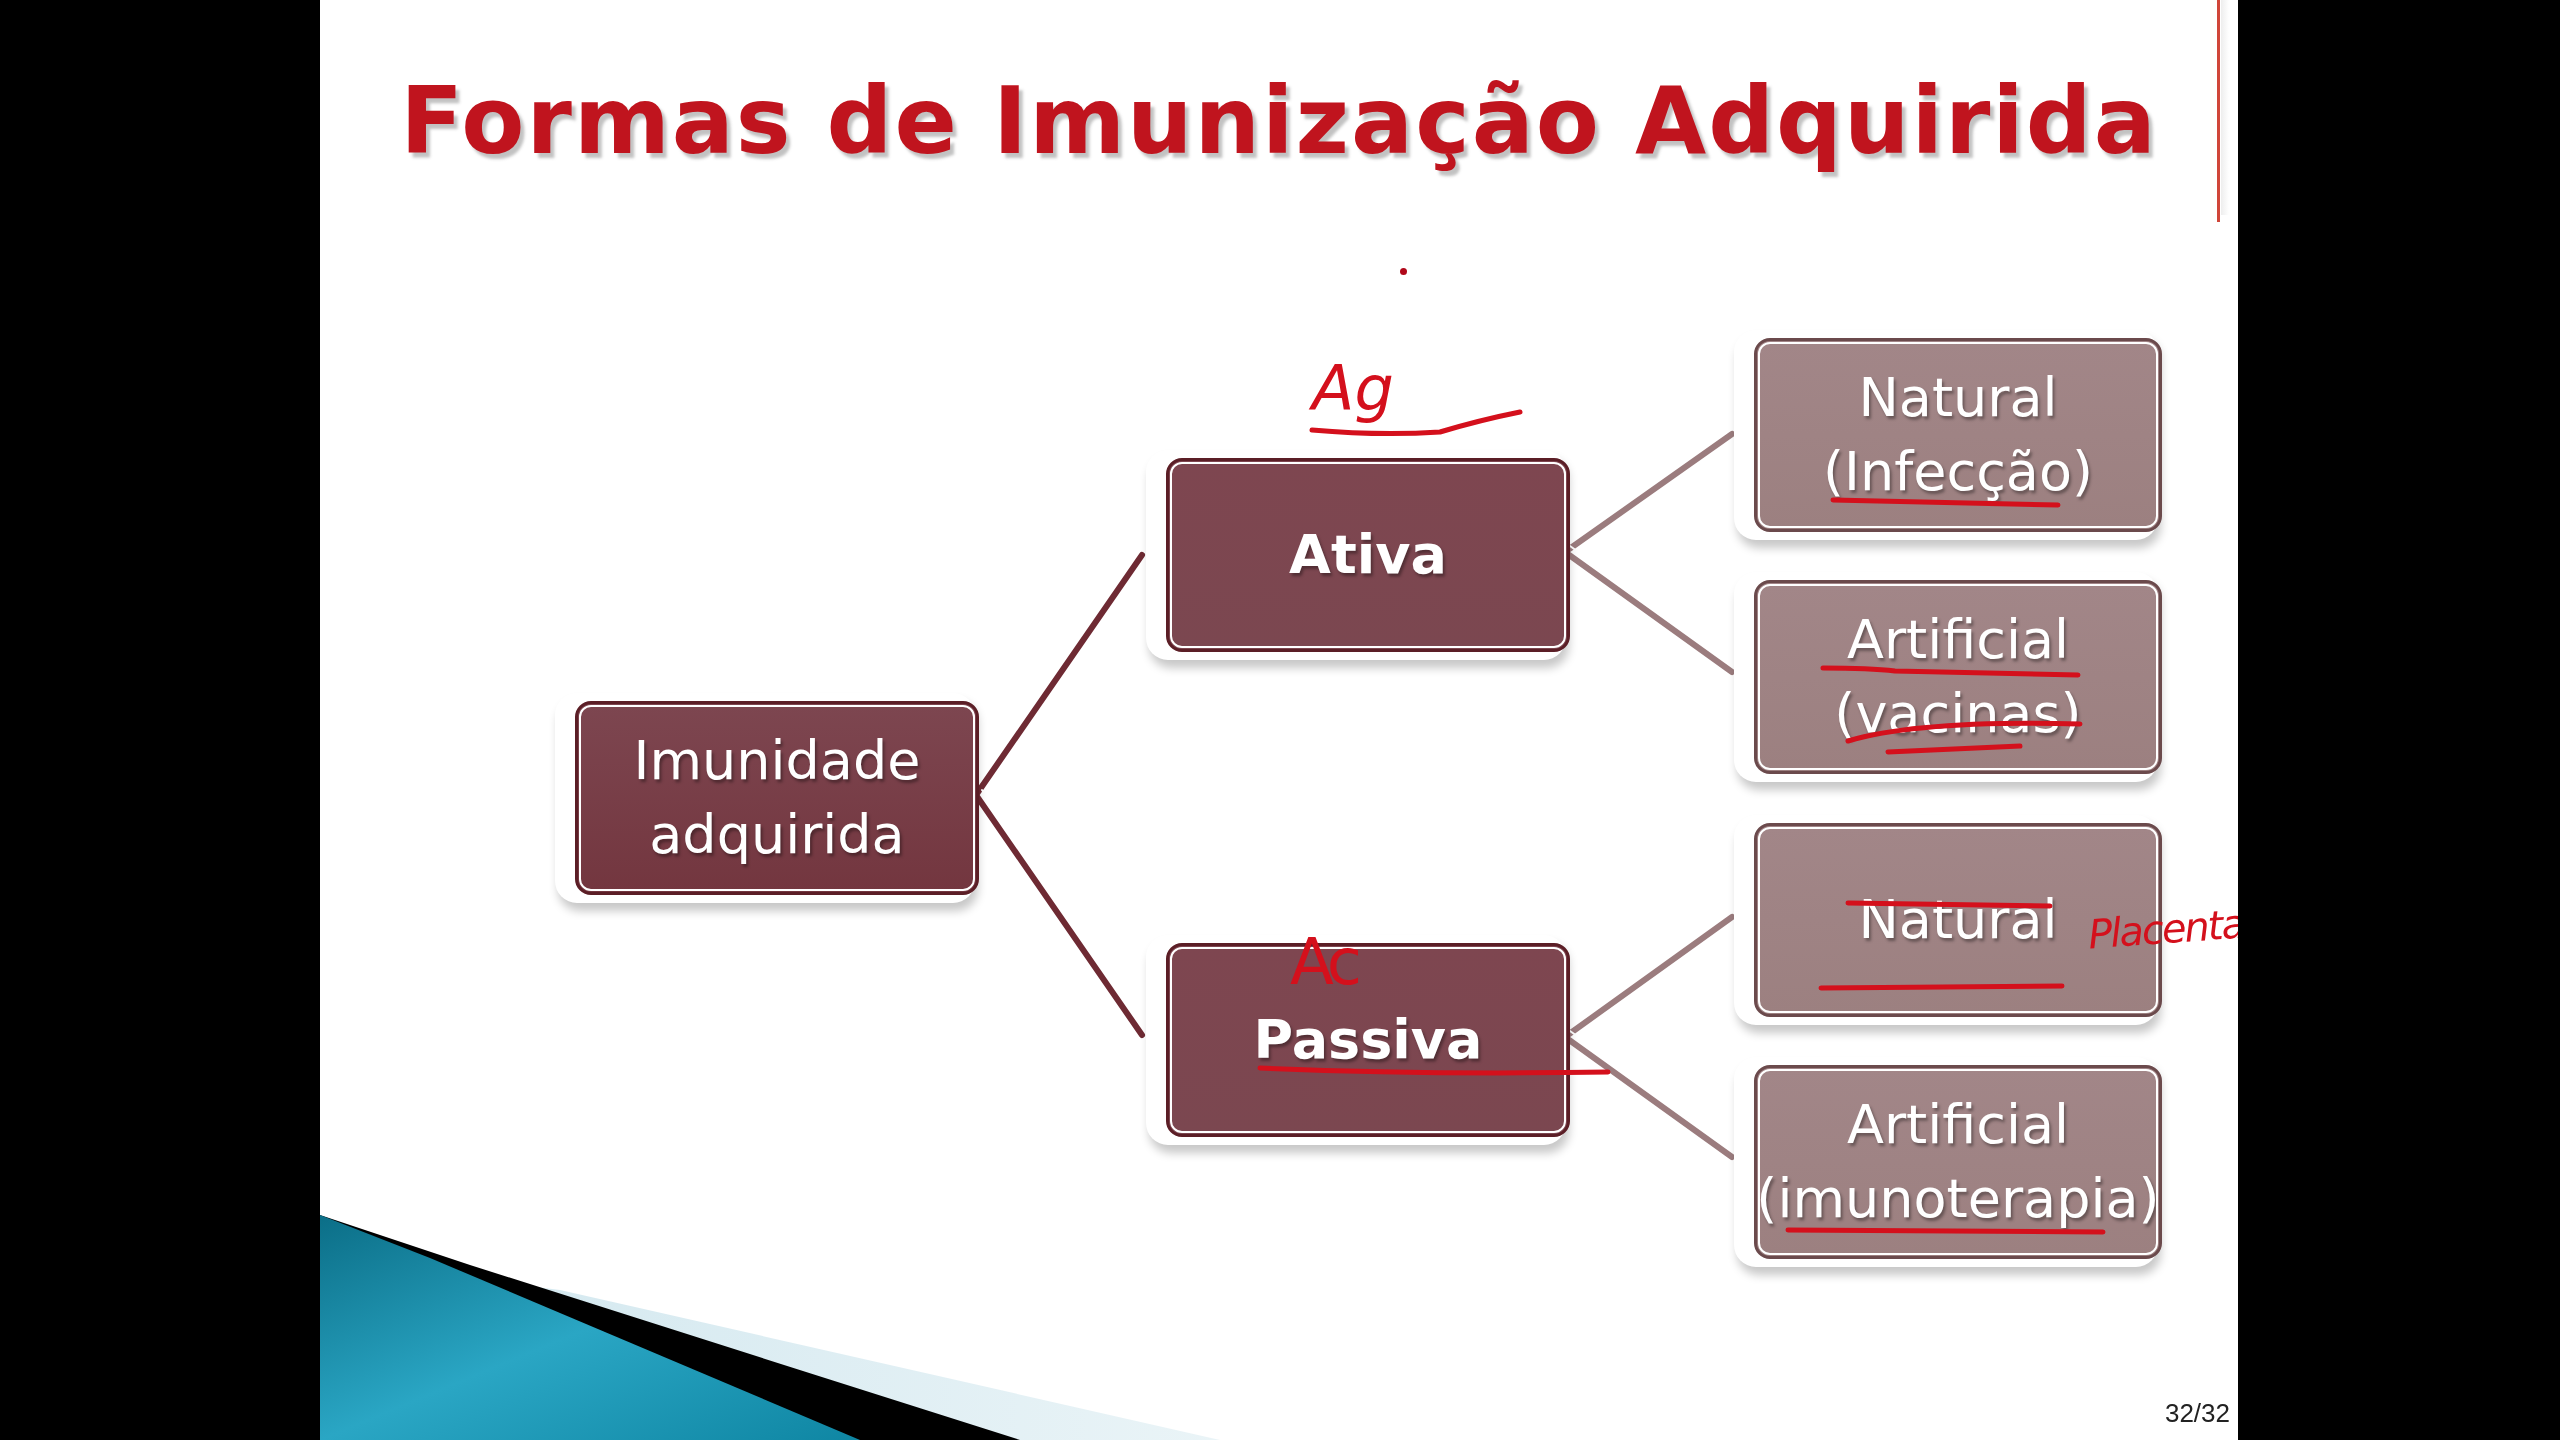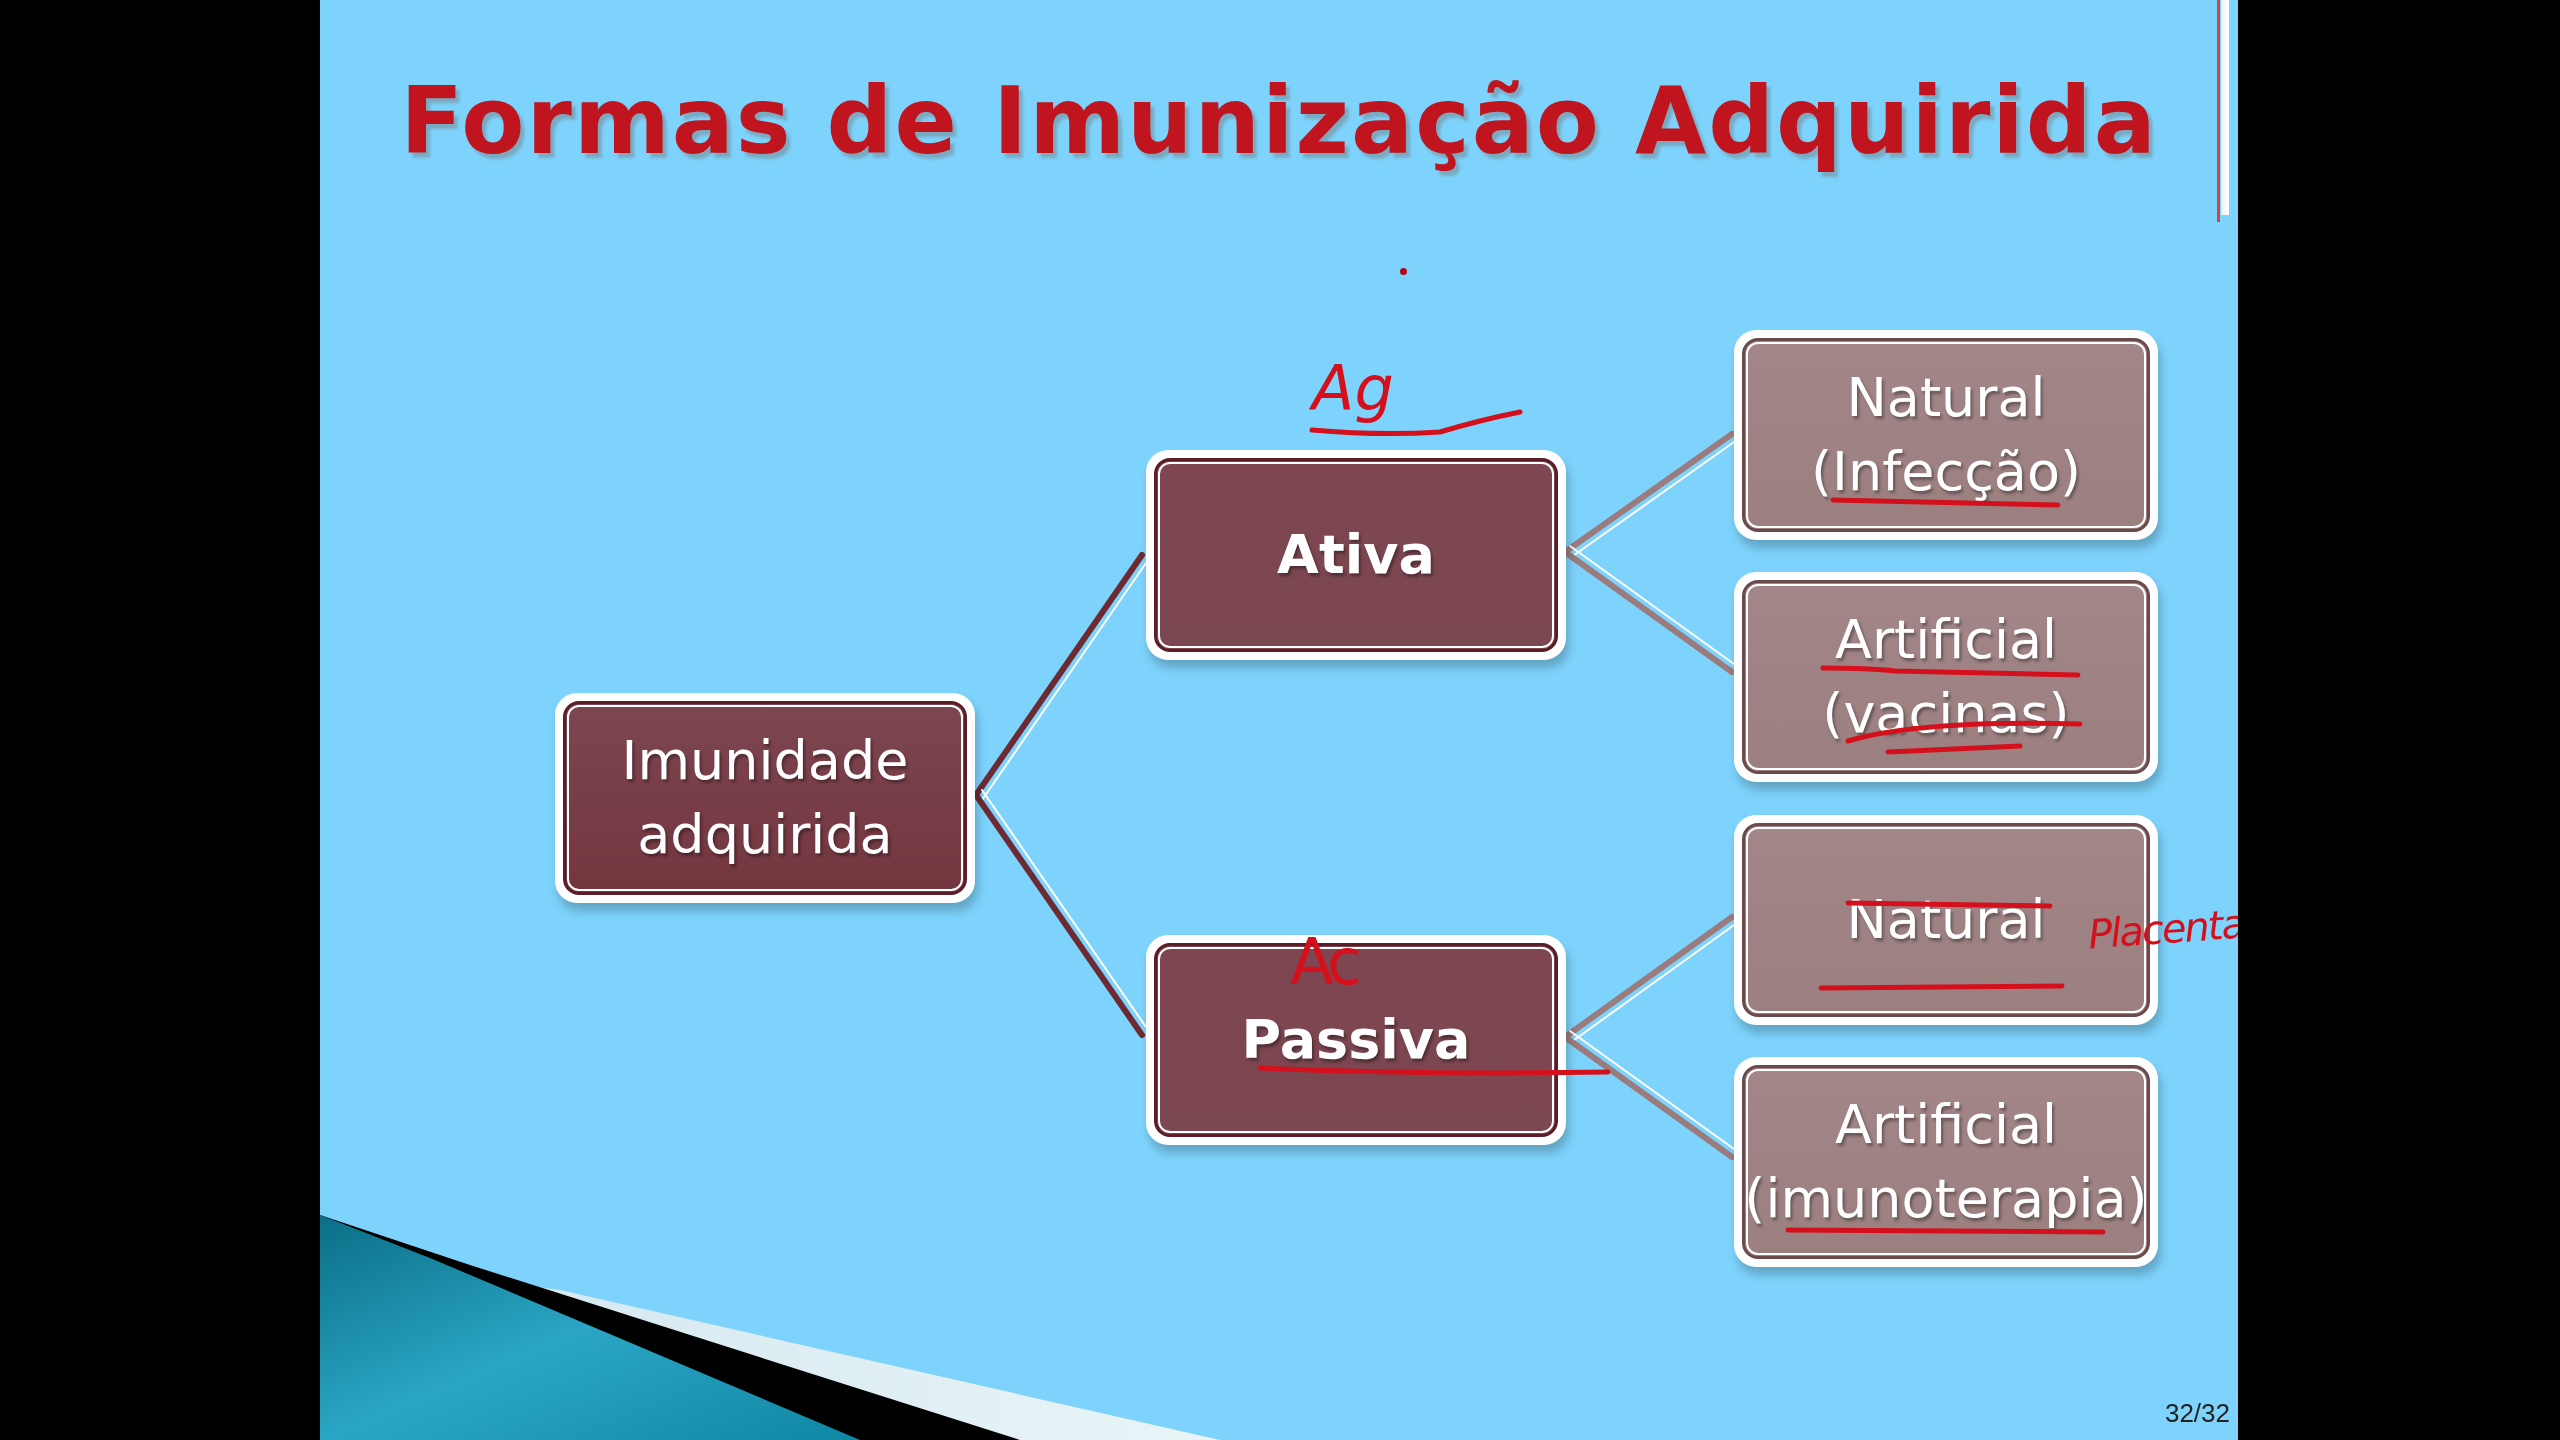--- a/index.html
+++ b/index.html
@@ -2,21 +2,21 @@
 <html><head>
   <meta charset="utf-8">
   <style>
     html, body { margin: 0; padding: 0; }
     body {
       width: 2560px; height: 1440px; background: #000; position: relative; overflow: hidden;
       font-family: "DejaVu Sans", sans-serif;
     }
     .slide {
       position: absolute; left: 320px; top: 0; width: 1918px; height: 1440px;
-      background: #7dd3fc; overflow: hidden;
+      background: #ffffff; overflow: hidden;
     }
     .title {
       position: absolute; left: 0; width: 1918px; top: 68px; text-align: center;
       font-family: "DejaVu Sans", sans-serif; font-weight: bold; font-size: 92px;
       letter-spacing: 2px; color: #c0141e;
       text-shadow: 4px 5px 3px rgba(120,120,120,0.45);
     }
     .side-rule {
       position: absolute; left: 1897px; top: 0; width: 3px; height: 222px; background: #d0463a;
     }
@@ -32,20 +32,21 @@
       position: absolute; box-sizing: border-box; border-radius: 22px;
       background: #fff; padding: 8px;
       box-shadow: 3px 8px 10px rgba(0,0,0,0.22);
     }
     .box-inner {
       width: 100%; height: 100%; box-sizing: border-box; border-radius: 16px;
       border: 3px solid #5b1e26; outline: 2px solid #fff; outline-offset: -6px;
       display: flex; flex-direction: column; align-items: center; justify-content: center;
       color: #fff; font-family: "DejaVu Sans", sans-serif; font-size: 54px; line-height: 74px;
       text-shadow: 2px 3px 3px rgba(0,0,0,0.35);
+      margin-left: 12px;
     }
     .dark .box-inner { background: linear-gradient(180deg, #7d4650 0%, #73363f 100%); }
     .mid .box-inner { background: linear-gradient(180deg, #7e4650 0%, #7b4750 100%); font-weight: bold; }
     .light .box-inner { background: linear-gradient(180deg, #a28688 0%, #9c8080 100%); border-color: #6b4a4c; }
     .page-num {
       position: absolute; left: 1830px; top: 1398px; width: 80px; text-align: right;
       font-family: "Liberation Sans", sans-serif; font-size: 26px; color: #222;
     }
     svg.overlay { position: absolute; left: 0; top: 0; }
     .ink {

